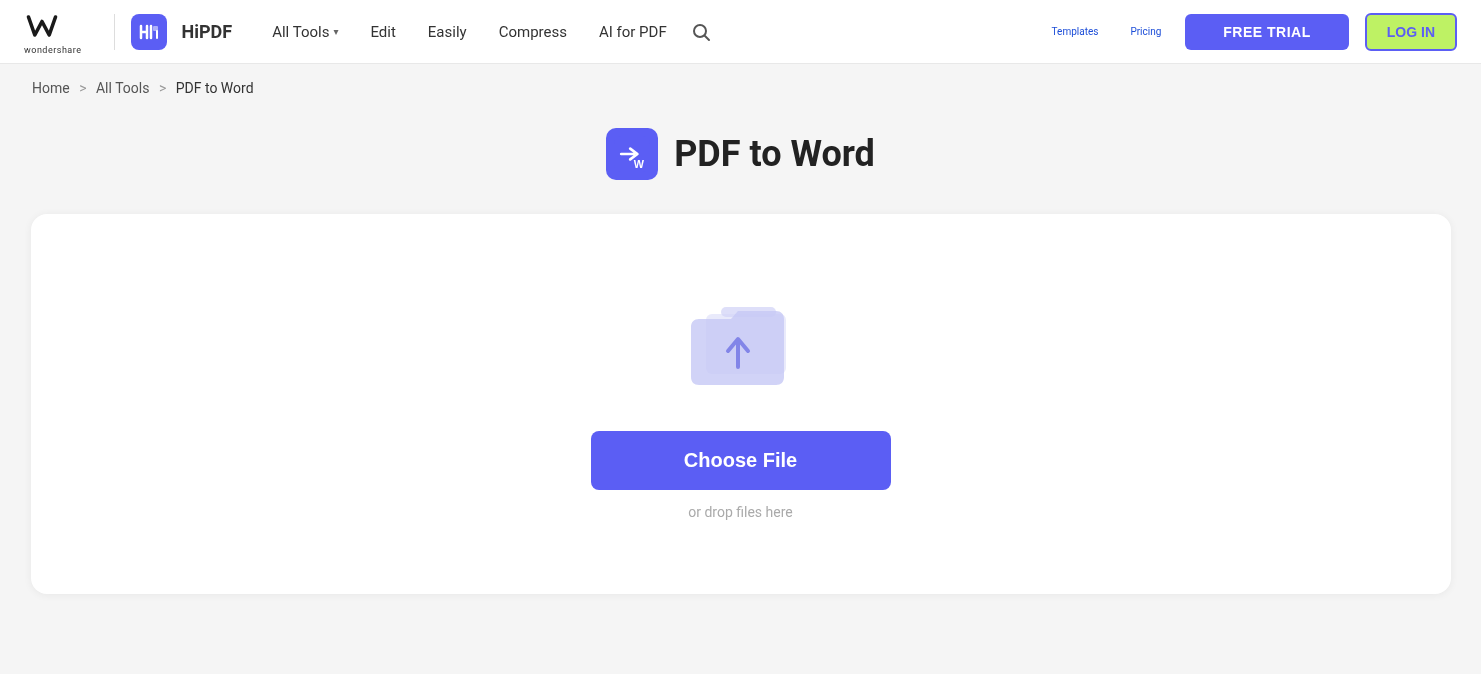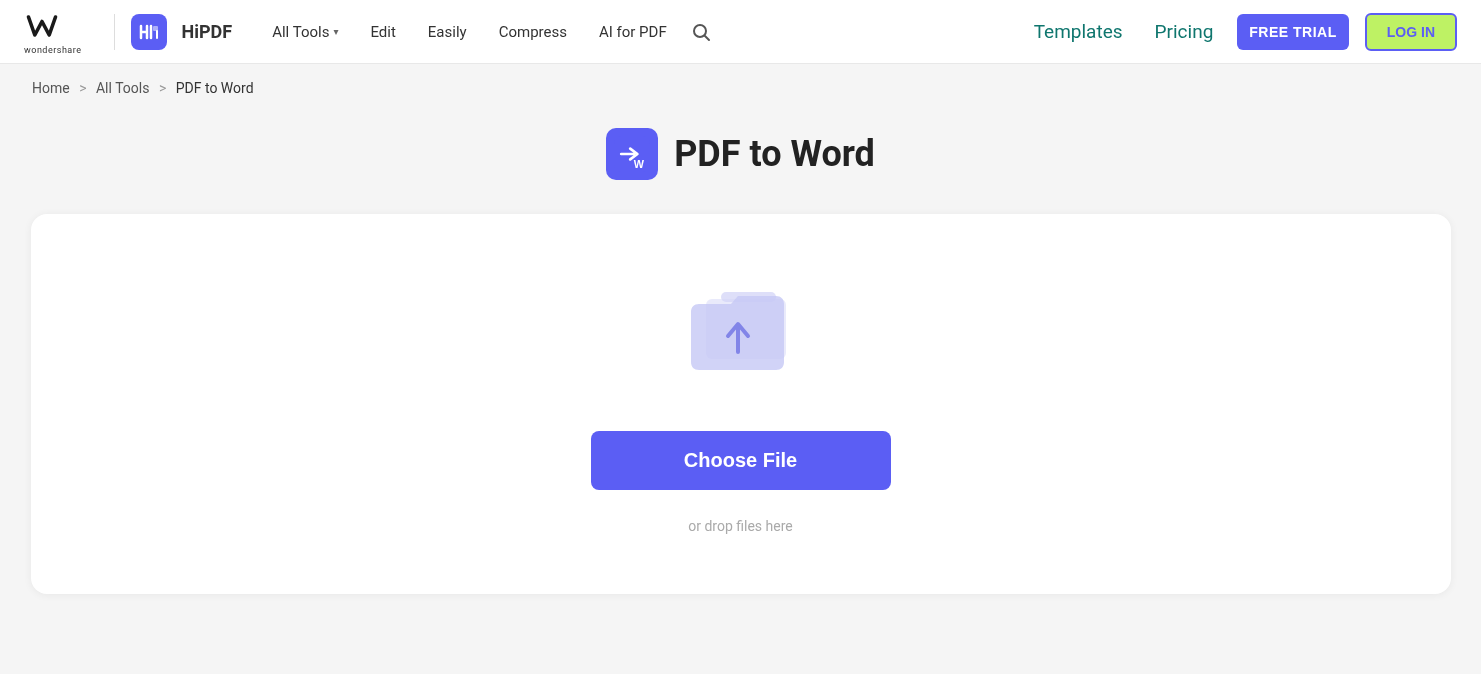--- a/index.html
+++ b/index.html
@@ -123,33 +123,33 @@
     }
 
     .header-right {
       display: flex;
       align-items: center;
       gap: 16px;
     }
 
     .templates-link,
     .pricing-link {
-      font-size: 19px;
-      color: #0f766e;
+      font-size: 10px;
+      color: #1d4ed8;
       cursor: pointer;
       white-space: nowrap;
       padding: 0 8px;
     }
 
     .free-trial-btn {
       background: #5b5ef4;
       color: #fff;
       border: none;
       border-radius: 6px;
-      padding: 10px 12px;
+      padding: 10px 38px;
       font-size: 14px;
       font-weight: 700;
       cursor: pointer;
       letter-spacing: 0.5px;
       white-space: nowrap;
     }
 
     .login-btn {
       background: #bef264;
       color: #5b5ef4;
@@ -235,21 +235,21 @@
 
     
     .drop-zone-container {
       background: #fff;
       border-radius: 16px;
       width: 1420px;
       min-height: 380px;
       display: flex;
       flex-direction: column;
       align-items: center;
-      justify-content: space-between;
+      justify-content: center;
       padding: 60px 40px;
       box-shadow: 0 1px 8px rgba(0,0,0,0.06);
     }
 
     .folder-icon-area {
       margin-bottom: 28px;
     }
 
     .choose-file-btn {
       background: #5b5ef4;

